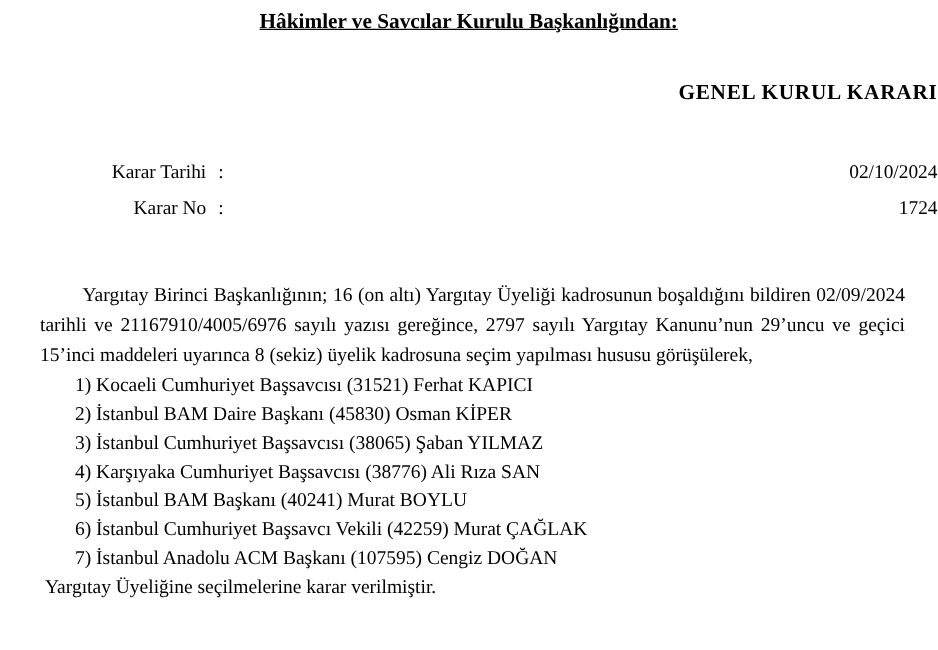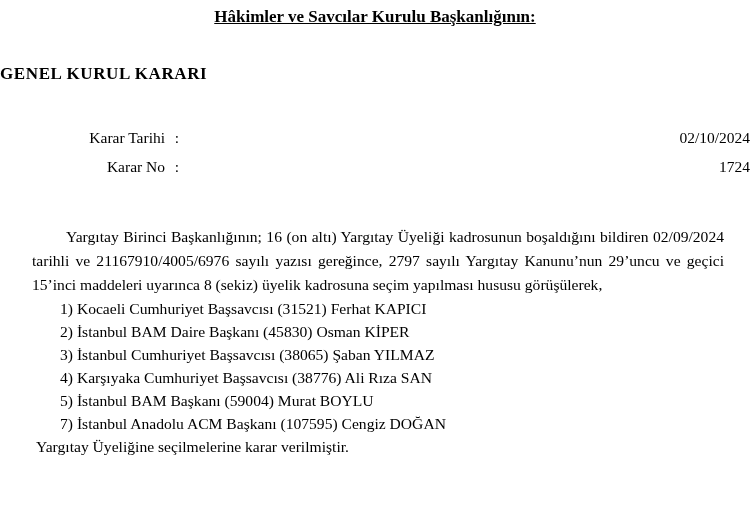--- a/index.html
+++ b/index.html
@@ -24,25 +24,25 @@
   .doc-heading {
     text-align: center;
     font-size: 17px;
     font-weight: bold;
     text-decoration: underline;
     margin: 6px 0 0 0;
     padding: 0 40px;
     line-height: 1.3;
   }
   .doc-title {
-    text-align: left;
+    text-align: right;
     font-size: 17px;
     font-weight: bold;
     letter-spacing: 0.6px;
-    margin: 36px 0 0 0;
+    margin: 36px 0 0 16px;
   }
   .meta {
     margin: 40px 0 0 0;
     padding-left: 60px;
     font-size: 15.5px;
     line-height: 1.85;
   }
   .meta-row {
     display: flex;
     text-align: right;
@@ -86,21 +86,21 @@
     padding: 0 26px 0 36px;
     font-size: 15.6px;
     line-height: 1.48;
   }
 </style>
 </head>
 <body>
 
 <div class="page">
 
-  <h1 class="doc-heading">Hâkimler ve Savcılar Kurulu Başkanlığının:</h1>
+  <h1 class="doc-heading">Hâkimler ve Savcılar Kurulu Başkanlığından:</h1>
 
   <h2 class="doc-title">GENEL KURUL KARARI</h2>
 
   <div class="meta">
     <div class="meta-row">
       <span class="meta-label">Karar Tarihi</span>
       <span class="meta-sep">:</span>
       <span class="meta-value">02/10/2024</span>
     </div>
     <div class="meta-row">
@@ -110,19 +110,20 @@
     </div>
   </div>
 
   <p class="body-text"><span class="indent"></span><span>Yargıtay Birinci Başkanlığının; 16 (on altı) Yargıtay Üyeliği kadrosunun boşaldığını bildiren 02/09/2024 tarihli ve 21167910/4005/6976 sayılı yazısı gereğince, 2797 sayılı Yargıtay Kanunu’nun 29’uncu ve geçici 15’inci maddeleri uyarınca 8 (sekiz) üyelik kadrosuna seçim yapılması hususu görüşülerek,</span></p>
 
   <ul class="list">
     <li>1) Kocaeli Cumhuriyet Başsavcısı (31521) Ferhat KAPICI</li>
     <li>2) İstanbul BAM Daire Başkanı (45830) Osman KİPER</li>
     <li>3) İstanbul Cumhuriyet Başsavcısı (38065) Şaban YILMAZ</li>
     <li>4) Karşıyaka Cumhuriyet Başsavcısı (38776) Ali Rıza SAN</li>
-    <li>5) İstanbul BAM Başkanı (59004) Murat BOYLU</li>
+    <li>5) İstanbul BAM Başkanı (40241) Murat BOYLU</li>
+    <li>6) İstanbul Cumhuriyet Başsavcı Vekili (42259) Murat ÇAĞLAK</li>
     <li>7) İstanbul Anadolu ACM Başkanı (107595) Cengiz DOĞAN</li>
   </ul>
 
   <p class="closing">Yargıtay Üyeliğine seçilmelerine karar verilmiştir.</p>
 
 </div>
 
 </body></html>

